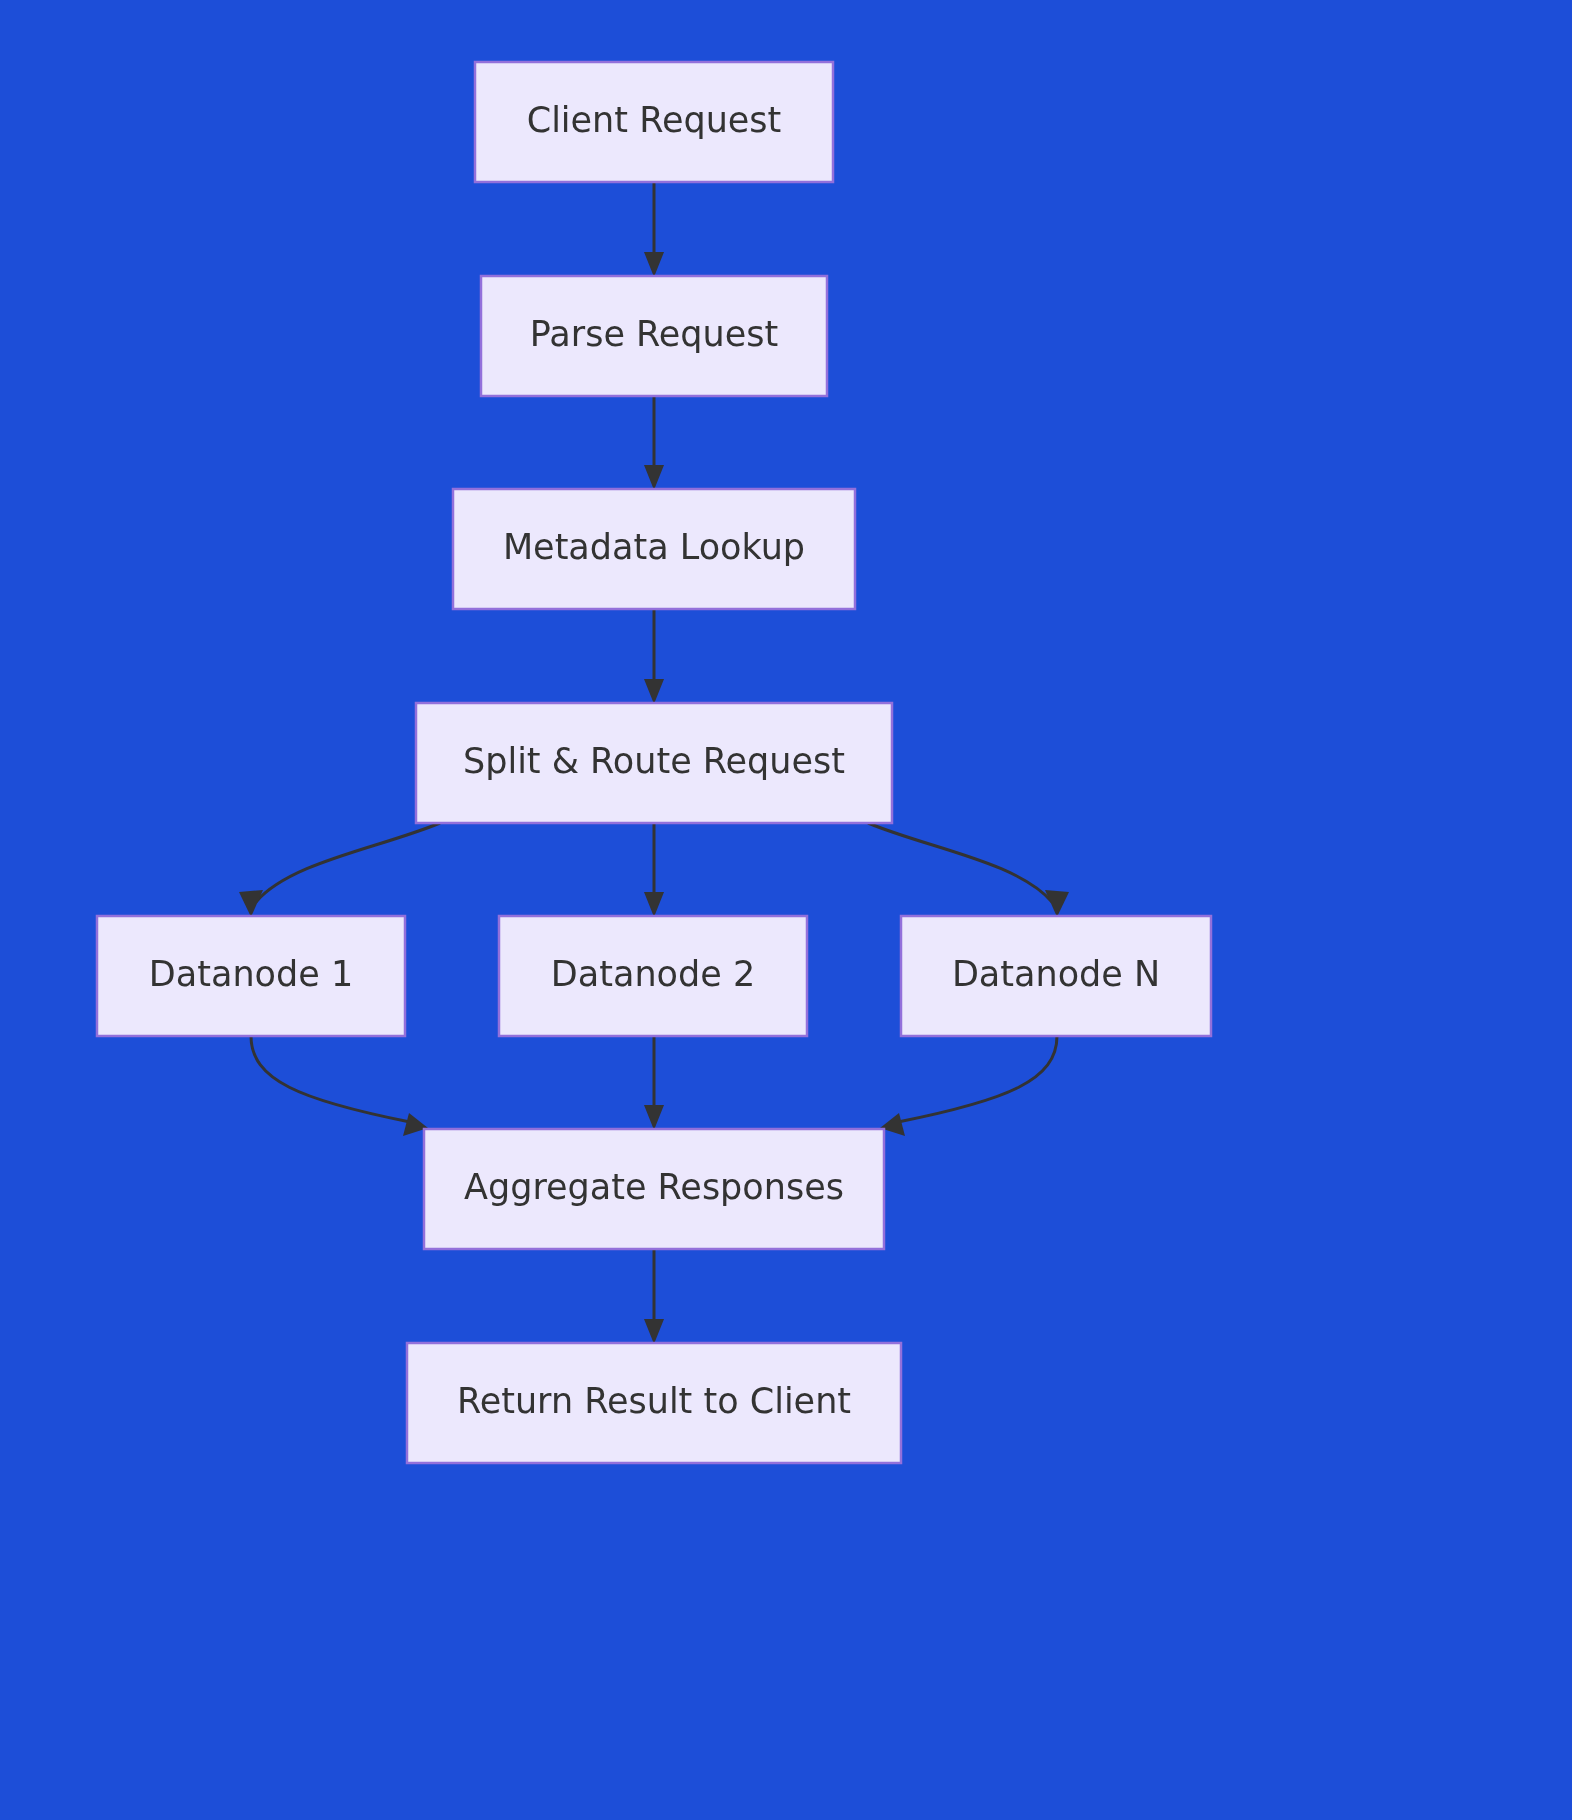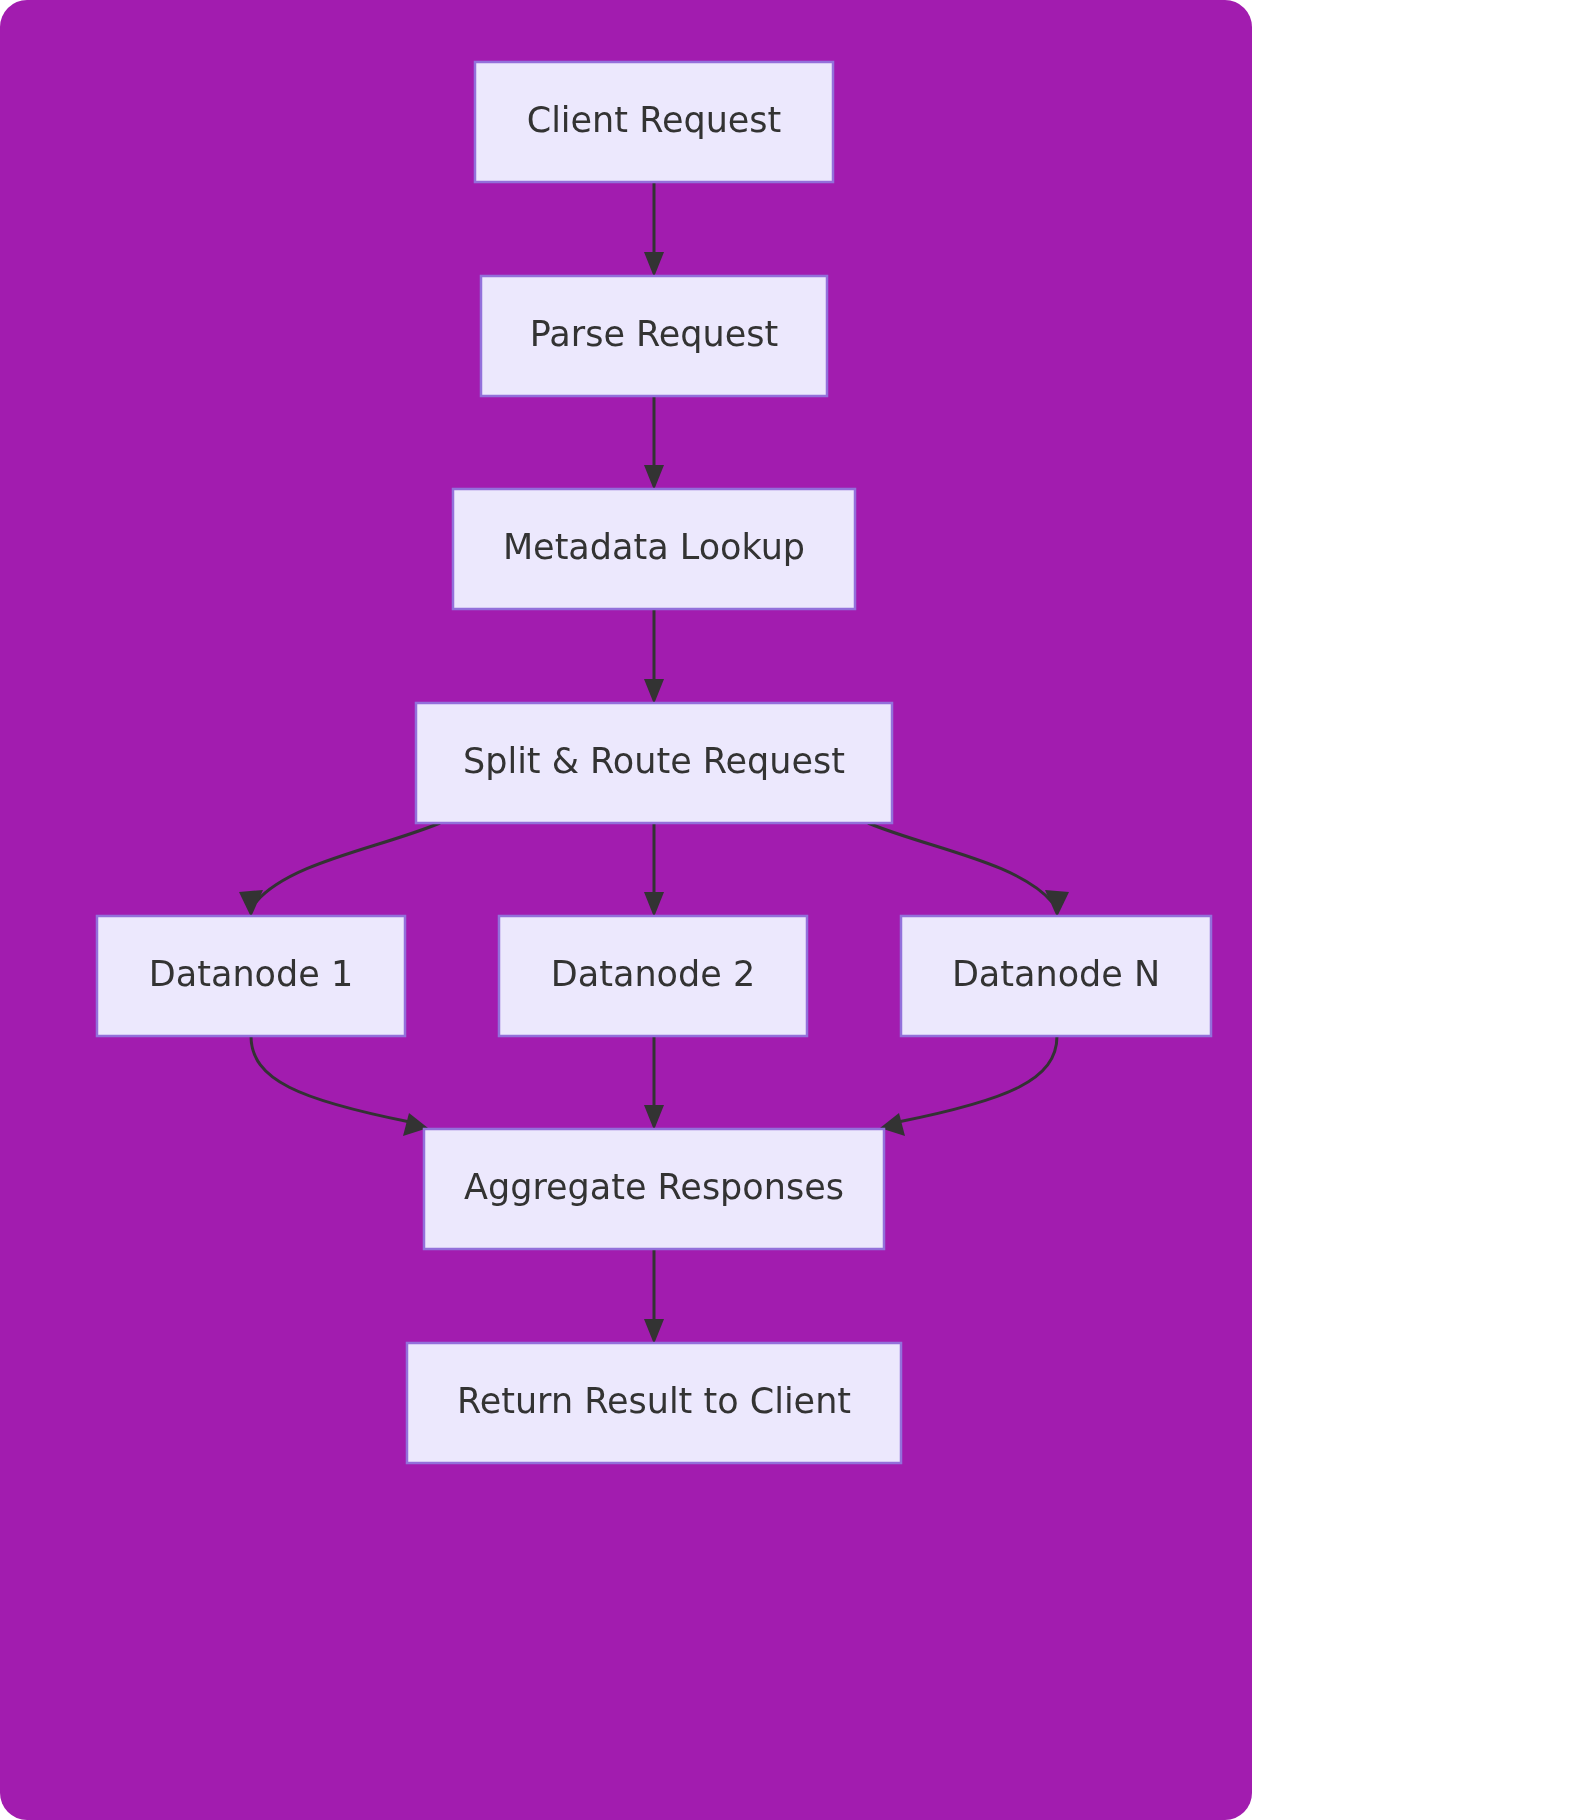--- a/index.html
+++ b/index.html
@@ -8,24 +8,23 @@
     background: #ffffff;
   }
   body {
     width: 1572px;
     height: 1820px;
     font-family: "DejaVu Sans", "Liberation Sans", sans-serif;
     overflow: hidden;
   }
   #flowchart-root {
     position: relative;
-    width: 1252px;
+    width: 1572px;
     height: 1820px;
-    background: #a21caf;
-    border-radius: 27px;
+    background: #1d4ed8;
   }
   svg#flow-svg {
     position: absolute;
     left: 0;
     top: 0;
     width: 1572px;
     height: 1820px;
     display: block;
   }
   .node-rect {

